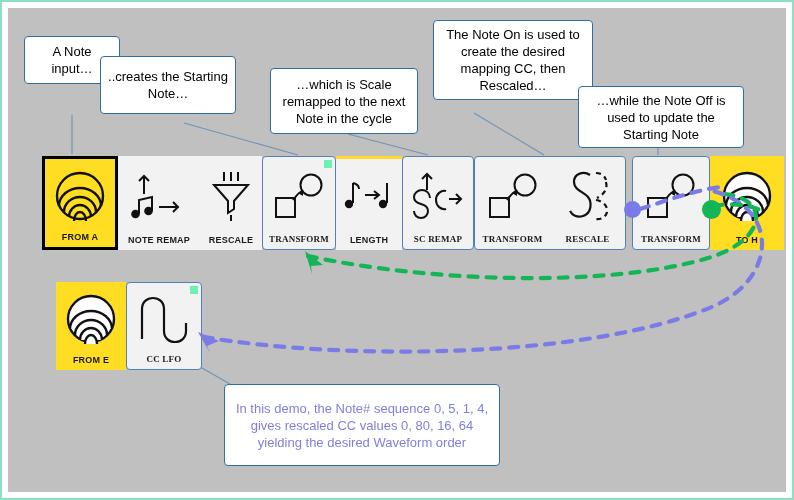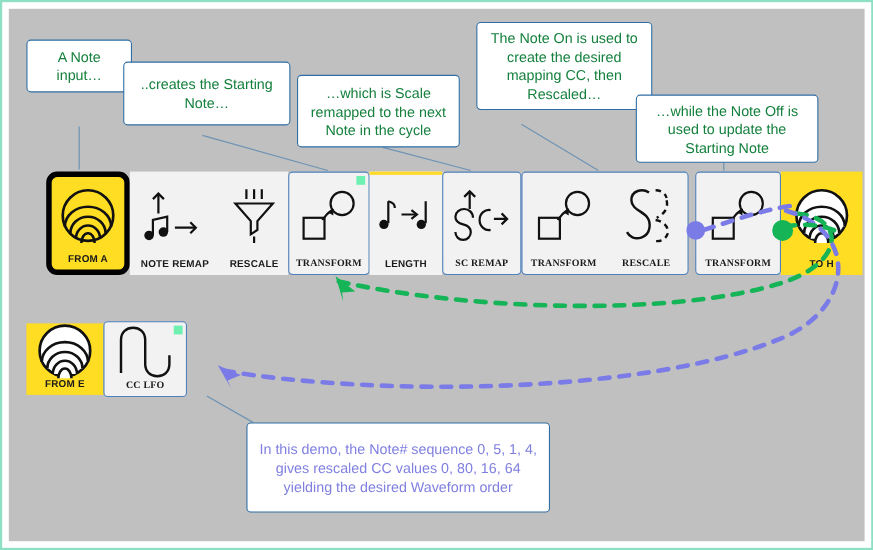--- a/index.html
+++ b/index.html
@@ -27,43 +27,43 @@
   
   .layer{position:absolute;left:0;top:0;width:778px;height:484px;pointer-events:none;}
 
   
   .strip{
     position:absolute;
     display:flex;
     align-items:stretch;
   }
   #strip-main{ left:34px; top:148px; height:94px; }
-  #strip-lfo { left:16px; top:274px; height:88px;align-items:center; }
+  #strip-lfo { left:48px; top:274px; height:88px; }
 
   .tile{
     position:relative;
     box-sizing:border-box;
     display:flex;
     flex-direction:column;
     align-items:center;
     justify-content:flex-end;
     background:#f2f2f2;
     padding-bottom:4px;
   }
   .tile.grp{
     border:1px solid #4f81bd;
     border-radius:4px;
     background:#f2f2f2;
     font-family:Liberation Serif, serif;
   }
   .tile.plain{ border:none; background:#f2f2f2; }
   .tile.src{
     background:#ffdd22;
-    border:5px solid #000000;
-    border-radius:10px;
+    border:3px solid #000000;
+    border-radius:0;
   }
   .tile.src.nb{ border:none;border-radius:0; }
   .tile.topbar::before{
     content:"";
     position:absolute;left:0;right:0;top:0;height:3px;
     background:#ffd92b;
   }
   .tile .label{
     font-size:9px;
     font-weight:bold;
@@ -85,21 +85,21 @@
     background:#6ef0b0;
   }
 
   
   .callout{
     position:absolute;
     box-sizing:border-box;
     background:#ffffff;
     border:1px solid #2f6ea5;
     border-radius:4px;
-    color:#15803d;
+    color:#000000;
     font-size:13px;
     line-height:17px;
     text-align:center;
     padding:5px 7px;
     display:flex;
     align-items:center;
     justify-content:center;
   }
   .callout.purple{ color:#7f7fe0; }
   .callout span{display:block;width:100%;}
@@ -324,21 +324,21 @@
 
       <path d="M632 201 C 660 192, 684 183, 712 179" fill="none" stroke="#7b7be8" stroke-width="4.2" stroke-linecap="round" stroke-dasharray="9 9"></path>
 
       <path d="M706 198 C 722 195, 738 196, 752 202" fill="none" stroke="#14b457" stroke-width="4.2" stroke-linecap="round" stroke-dasharray="9 9"></path>
     </svg>
 
     <div class="callout" style="left:16px;top:28px;width:96px;height:48px;font-size:13px">
       <span>A Note input…</span>
     </div>
 
-    <div class="callout" style="left:104px;top:48px;width:152px;height:58px">
+    <div class="callout" style="left:92px;top:48px;width:136px;height:58px">
       <span>..creates the Starting Note…</span>
     </div>
 
     <div class="callout" style="left:262px;top:60px;width:148px;height:66px">
       <span>…which is Scale remapped to the next Note in the cycle</span>
     </div>
 
     <div class="callout" style="left:425px;top:12px;width:160px;height:80px">
       <span>The Note On is used to create the desired mapping CC,  then Rescaled…</span>
     </div>

